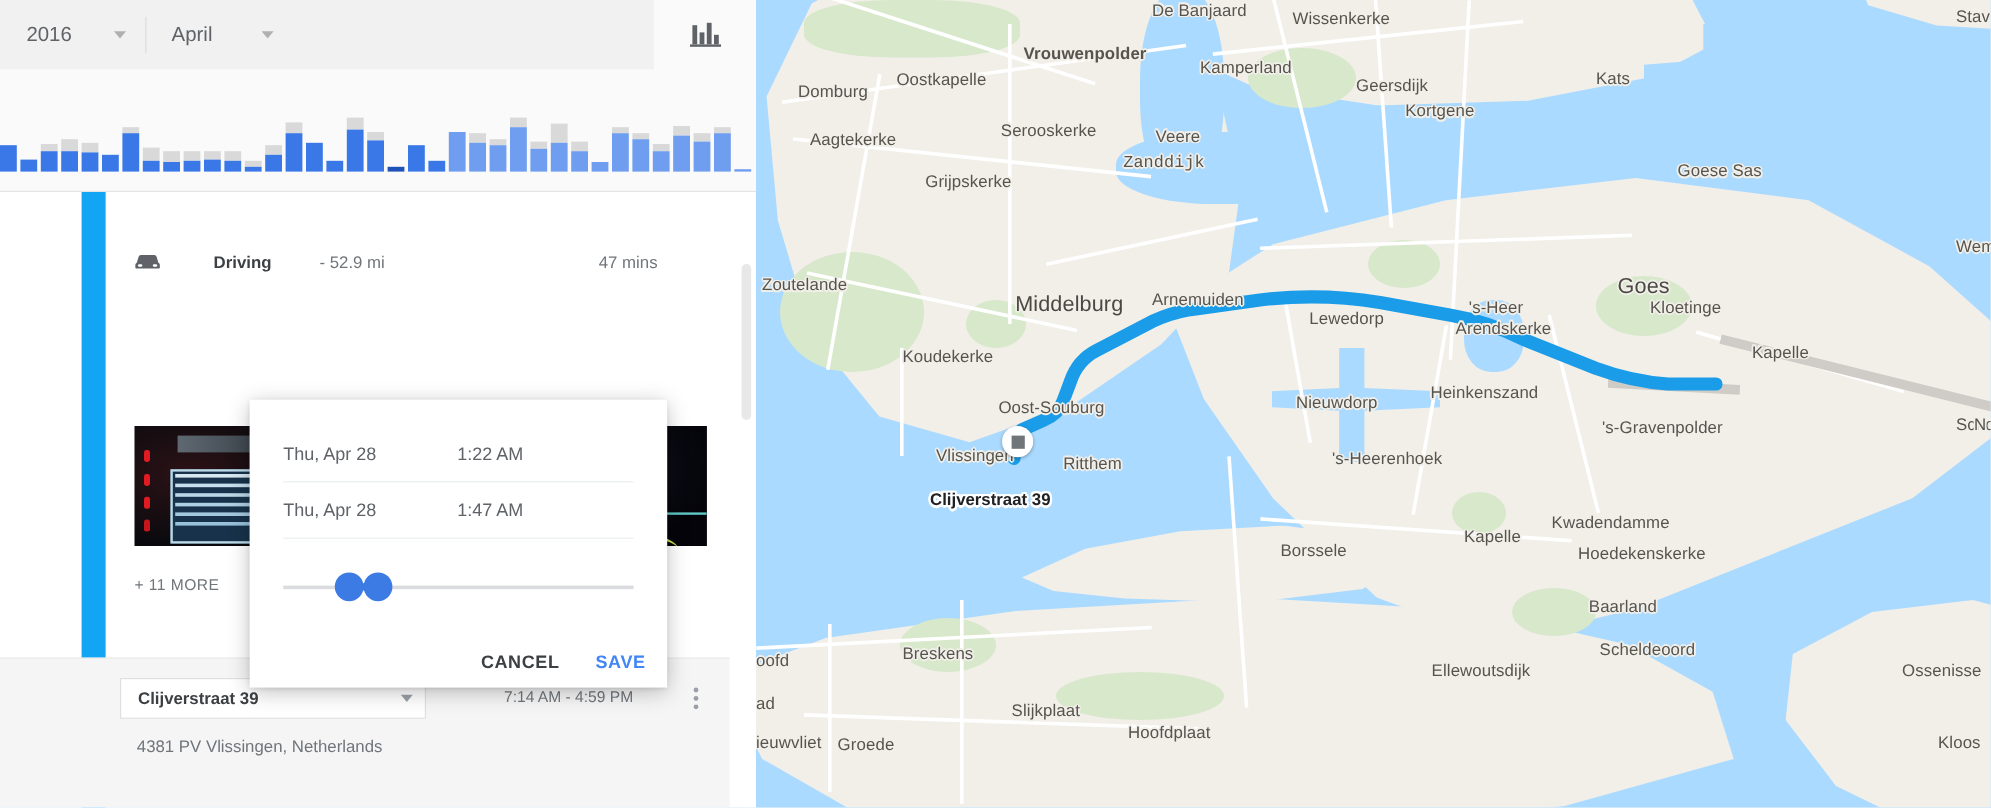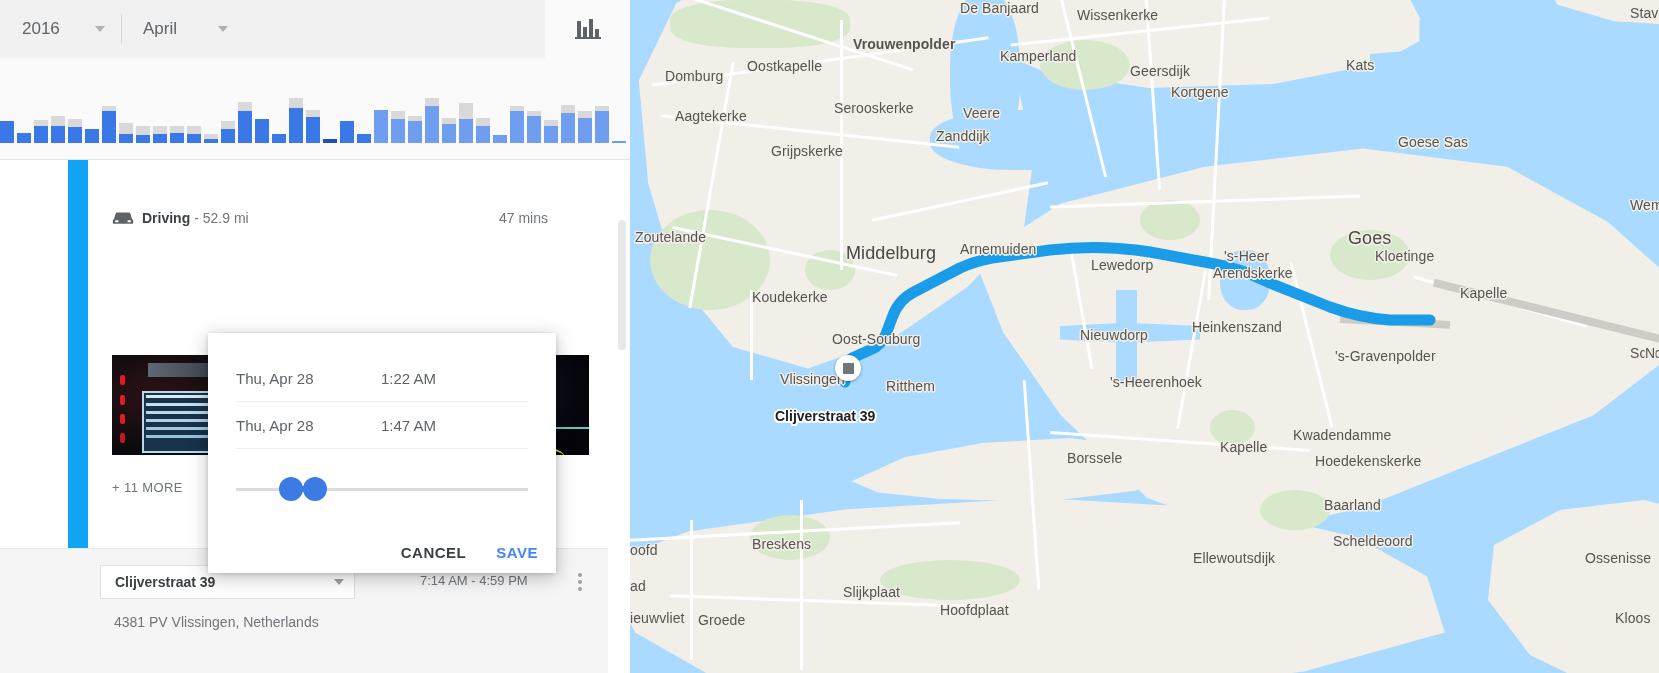--- a/index.html
+++ b/index.html
@@ -103,21 +103,21 @@
     background:#6dcbf8; border:2px solid #12a5f4;
   }
   #stop-icon{
     position:absolute; left:14px; top:558px; width:44px;height:44px;border-radius:50%;
     background:#fff; box-shadow:0 1px 3px rgba(0,0,0,.25);
     display:flex;align-items:center;justify-content:center;
   }
   #stop-icon i{ width:14px;height:14px;background:#8a8d91; display:block; }
 
   .actrow{
-    position:absolute; left:112px; display:flex; align-items:center; width:436px;
+    position:absolute; left:112px; display:flex; align-items:center; width:436px;gap:36px;
   }
   .actrow .ic{ width:30px; color:#5f6368; display:flex; align-items:center; }
   .act-title{ font-size:14px; font-weight:bold; color:#3c4043; }
   .act-dist{ font-size:14px; color:#70757a; margin-left:4px; }
   .act-dur{ font-size:14px; color:#70757a; margin-left:auto; }
 
   .thumbstrip{
     position:absolute; left:112px; top:355px; height:100px; width:478px;
     display:flex; gap:6px; overflow:hidden;
   }
@@ -263,29 +263,29 @@
              L 700,307 Q 730,318 760,320 L 800,320" fill="none" stroke="#1a9ce8" stroke-width="11" stroke-linecap="round" stroke-linejoin="round"></path>
   </svg>
 
   <div id="map-labels">
       <div class="maplabel" style="left: 330px; top: 0px;">De Banjaard</div>
       <div class="maplabel" style="left: 447px; top: 7px;">Wissenkerke</div>
       <div class="maplabel" style="left: 223px; top: 36px; font-weight: bold;">Vrouwenpolder</div>
       <div class="maplabel" style="left: 370px; top: 48px;">Kamperland</div>
       <div class="maplabel" style="left: 117px; top: 58px;">Oostkapelle</div>
       <div class="maplabel" style="left: 500px; top: 63px;">Geersdijk</div>
-      <div class="maplabel" style="left: 716px; top: 57px;">Kats</div>
+      <div class="maplabel" style="left: 700px; top: 57px;">Kats</div>
       <div class="maplabel" style="left: 1000px; top: 5px;">Stav</div>
       <div class="maplabel" style="left: 35px; top: 68px;">Domburg</div>
       <div class="maplabel" style="left: 541px; top: 84px;">Kortgene</div>
       <div class="maplabel" style="left: 45px; top: 108px;">Aagtekerke</div>
       <div class="maplabel" style="left: 204px; top: 100px;">Serooskerke</div>
       <div class="maplabel" style="left: 333px; top: 105px;">Veere</div>
       <div class="maplabel" style="left: 768px; top: 134px;">Goese Sas</div>
-      <div class="maplabel" style="left: 306px; top: 128px;">Zanddijk</div>
+      <div class="maplabel" style="left: 306px; top: 128px; font-family: Liberation Mono, monospace;">Zanddijk</div>
       <div class="maplabel" style="left: 141px; top: 143px;">Grijpskerke</div>
       <div class="maplabel lg" style="left: 718px; top: 228px;">Goes</div>
       <div class="maplabel" style="left: 1000px; top: 197px;">Wemeldi</div>
       <div class="maplabel" style="left: 5px; top: 229px;">Zoutelande</div>
       <div class="maplabel lg" style="left: 216px; top: 243px;">Middelburg</div>
       <div class="maplabel" style="left: 330px; top: 241px;">Arnemuiden</div>
       <div class="maplabel" style="left: 461px; top: 257px;">Lewedorp</div>
       <div class="maplabel" style="left: 745px; top: 248px;">Kloetinge</div>
       <div class="maplabel" style="left: 594px; top: 248px;">'s-Heer</div>
       <div class="maplabel" style="left: 583px; top: 265px;">Arendskerke</div>

